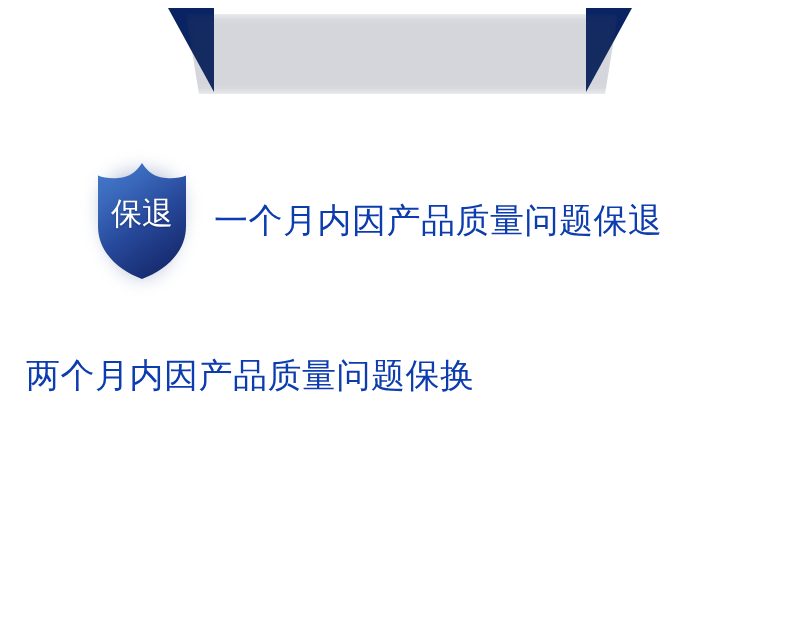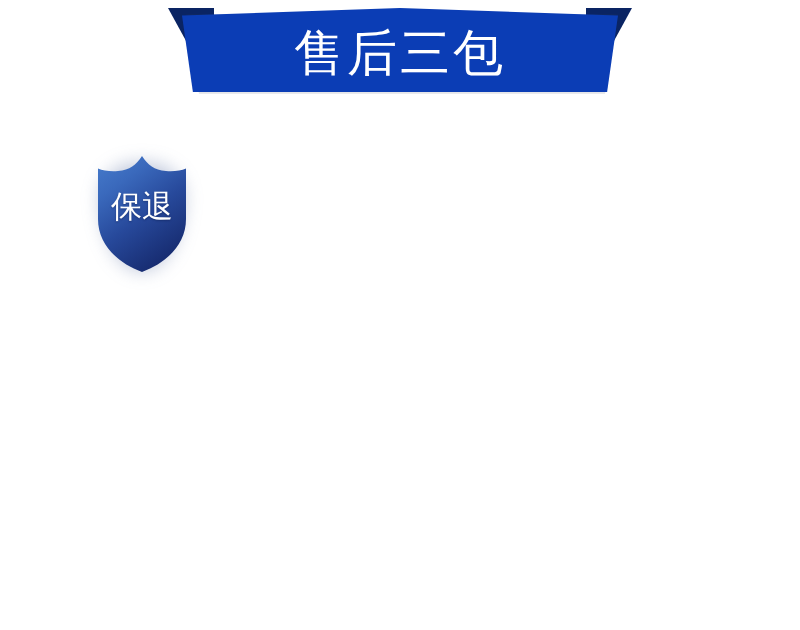--- a/index.html
+++ b/index.html
@@ -79,21 +79,21 @@
     letter-spacing: 3px;
     font-weight: 400;
     padding-top: 6px;
     white-space: nowrap;
   }
 
   
   .rows {
     position: absolute;
     left: 0;
-    top: 136px;
+    top: 143px;
     width: 800px;
     text-align: center;
   }
   .row {
     position: relative;
     height: 155px;
     display: flex;
     align-items: center;
   }
 
@@ -157,23 +157,20 @@
     white-space: nowrap;
   }
 </style>
 </head>
 <body>
 
 <div class="banner-wrap">
   <div class="banner-fold left"></div>
   <div class="banner-fold right"></div>
   <div class="banner-shadow"></div>
-  <div class="banner">
-    <div class="banner-title">售后三包</div>
-  </div>
 </div>
 
 <div class="rows">
 
   <div class="row">
     <div class="shield">
       <div class="shield-glow"></div>
       <div class="shield-body">
         <svg viewBox="0 0 92 122" xmlns="http://www.w3.org/2000/svg">
           <defs>
@@ -190,19 +187,21 @@
                    L 90 66
                    C 90 92, 70 110, 46 119
                    C 22 110, 2 92, 2 66
                    L 2 15.5
                    C 7 17.6, 14 18.6, 22 18
                    C 34 17, 40 12, 46 3 Z" fill="url(#shieldGrad1)"></path>
         </svg>
       </div>
       <div class="shield-label">保退</div>
     </div>
+    <div class="row-text">一个月内因产品质量问题保退</div>
   </div>
 
   <div class="row">
+    <div class="row-text">两个月内因产品质量问题保换</div>
   </div>
 
 
 </div>
 
 </body></html>

